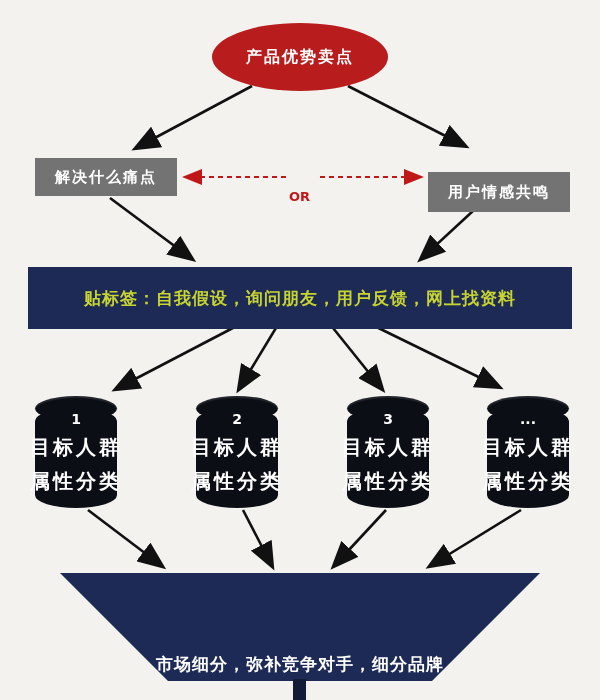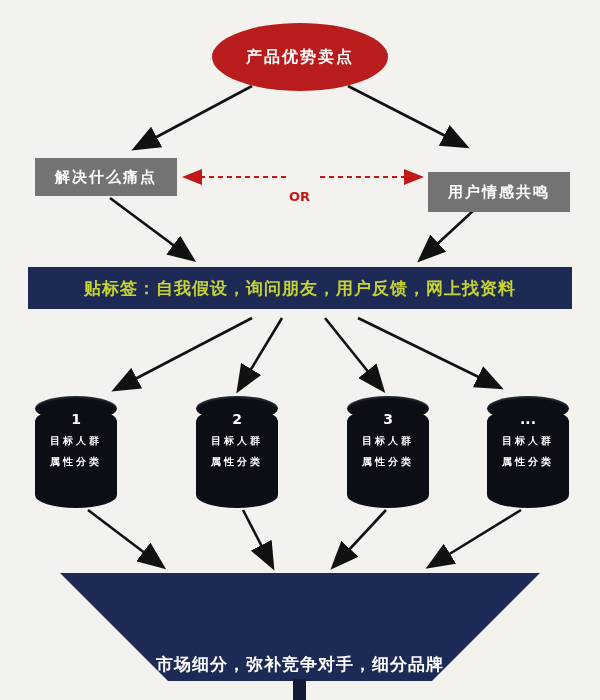--- a/index.html
+++ b/index.html
@@ -24,35 +24,35 @@
   .box{background:#737373;font-size:15px;letter-spacing:2px;align-items:center;}
   .box-left{left:35px;top:158px;width:142px;height:38px;}
   .box-right{left:428px;top:172px;width:142px;height:40px;}
 
   .or-label{
     position:absolute;z-index:2;left:289px;top:168px;width:28px;
     text-align:left;color:#c01818;font-weight:bold;font-size:13px;margin-top:21px;
   }
 
   .bar{
-    left:28px;top:267px;width:544px;height:42px;
+    left:28px;top:267px;width:544px;height:62px;
     background:#1c2a55;color:#c8d430;font-size:17px;letter-spacing:1px;
   }
 
   .cyl{position:absolute;z-index:2;top:396px;width:82px;height:112px;}
   .cyl-body{position:absolute;top:12px;left:0;right:0;bottom:0;
     background:#0c0e16;border-radius:41px/13px;}
   .cyl-top{position:absolute;top:0;left:0;right:0;height:25px;
     background:#0c0e16;border-radius:50%;
     box-shadow:inset 0 2px 1px rgba(255,255,255,0.10);}
   .cyl-text{position:absolute;top:15px;left:0;right:0;z-index:3;
     display:flex;flex-direction:column;align-items:center;gap:7px;
     color:#ffffff;font-weight:bold;}
   .cyl-num{font-size:14px;}
-  .cyl-line{font-size:10px;letter-spacing:3px;white-space:nowrap;}
+  .cyl-line{font-size:20px;letter-spacing:3px;white-space:nowrap;}
 
   .cyl-1{left:35px;} .cyl-2{left:196px;} .cyl-3{left:347px;} .cyl-4{left:487px;}
 
   .funnel{
     position:absolute;z-index:2;left:60px;top:573px;width:480px;height:108px;
     background:#1c2a55;
     clip-path:polygon(0 0,100% 0,77.5% 100%,22.5% 100%);
     display:flex;justify-content:center;align-items:flex-start;
     padding-top:80px;box-sizing:border-box;
     color:#ffffff;font-weight:bold;font-size:17px;letter-spacing:1px;

